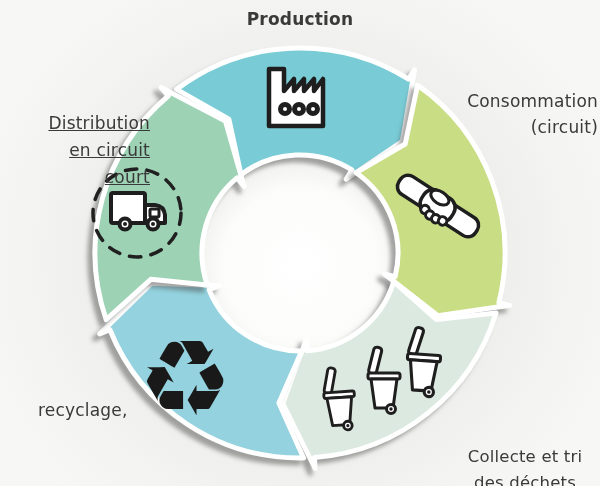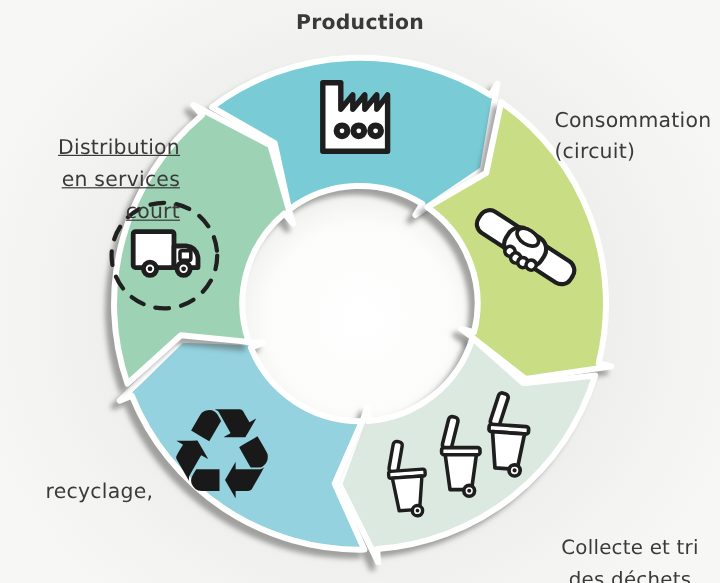--- a/index.html
+++ b/index.html
@@ -15,21 +15,21 @@
     stroke:#ffffff; stroke-width:5; stroke-linejoin:round;
     filter:drop-shadow(-5px 5px 2px rgba(80,80,80,0.50));
   }
   .ink{fill:#ffffff; stroke:#1e1e1e; stroke-linejoin:round; stroke-linecap:round;}
   .label{
     position:absolute; color:#3a3a3a; font-size:17px; line-height:26px;
     letter-spacing:0.2px;
   }
   .label .ln{display:block;}
   .production  {left:210px; top:6px;  width:180px; text-align:center;font-weight:bold;}
-  .consommation{left:462px; top:88px; width:136px; text-align:left; line-height:26px;}
+  .consommation{left:462px; top:88px; width:136px; text-align:right; line-height:26px;}
   .distribution{left:20px;   top:110px; width:130px; text-align:right; line-height:27px;text-decoration:underline;}
   .reemploi    {left:38px;  top:396px; width:170px; text-align:left; line-height:28px;}
   .collecte    {left:452px; top:420px; width:146px; text-align:center; font-size:16.5px; line-height:26px;margin-top:24px;}
 </style>
 </head>
 <body>
 
 <div class="stage">
 
   <svg width="600" height="486" viewBox="0 0 600 486">
@@ -124,17 +124,17 @@
     <span class="ln">Collecte et tri</span>
     <span class="ln">des déchets</span>
   </div>
 
   <div class="label reemploi">
     <span class="ln">recyclage,</span>
   </div>
 
   <div class="label distribution">
     <span class="ln">Distribution</span>
-    <span class="ln">en services</span>
+    <span class="ln">en circuit</span>
     <span class="ln">court</span>
   </div>
 
 </div>
 
 </body></html>

